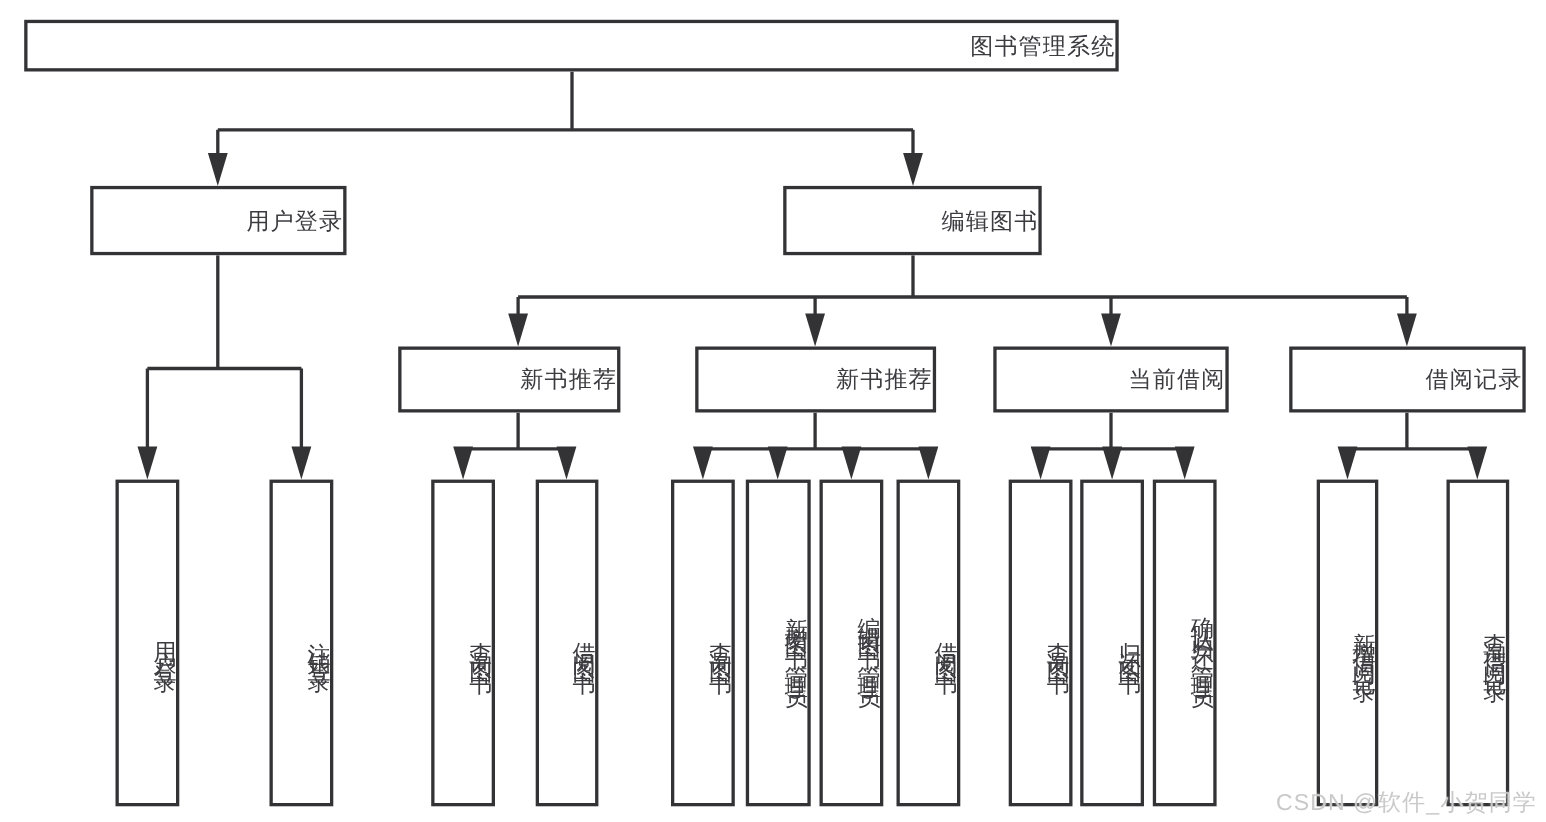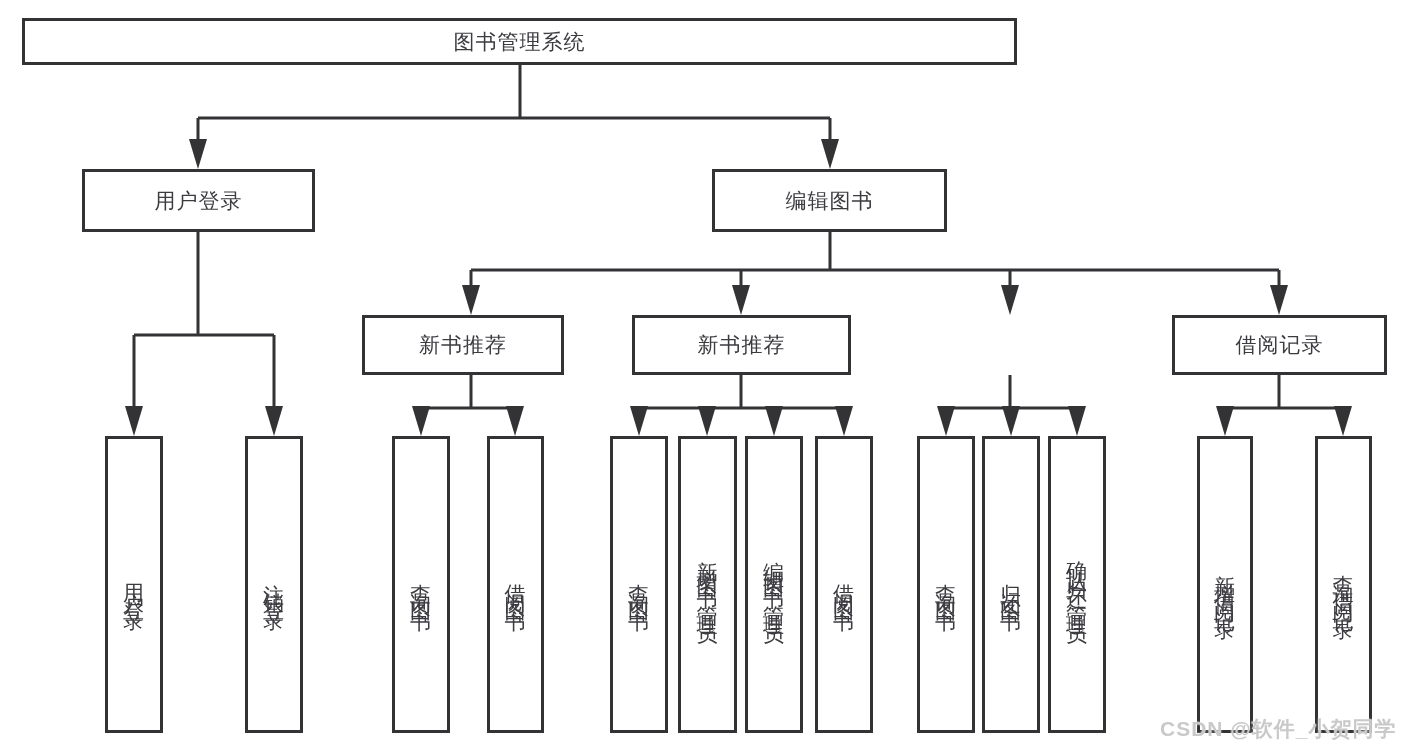--- a/index.html
+++ b/index.html
@@ -14,21 +14,21 @@
     position:relative;
     width:1405px;height:747px;
     background:var(--boxbg);
     overflow:hidden;
   }
   .connectors{position:absolute;left:0;top:0;color:var(--line);}
   .box{
     position:absolute;
     background:var(--boxbg);
     border:3px solid var(--line);
-    display:flex;align-items:center;justify-content:center;
+    display:flex;align-items:center;justify-content:flex-end;
     color:var(--text);
     font-size:21px;
     letter-spacing:1px;
     z-index:2;
     text-align:center;
   }
   .leaf span{
     writing-mode:vertical-rl;
     text-orientation:mixed;
     letter-spacing:9px;
@@ -37,21 +37,20 @@
   }
   .watermark{
     position:absolute;
     left:1160px;top:715px;
     font-size:21px;
     color:var(--wm);
     letter-spacing:1px;
     z-index:5;
     text-shadow:0 0 2px #ffffff;
     white-space:nowrap;
-    font-weight:bold;
   }
 </style>
 </head>
 <body>
 
 <div class="canvas">
 
   <svg class="connectors" width="1405" height="747" viewBox="0 0 1405 747">
     <g stroke="currentColor" stroke-width="3" fill="none">
 
@@ -102,20 +101,23 @@
   <div class="box" style="left:712px;top:169px;width:235px;height:63px">
     <span>编辑图书</span>
   </div>
 
   <div class="box" style="left:362px;top:315px;width:202px;height:60px">
     <span>新书推荐</span>
   </div>
   <div class="box" style="left:632px;top:315px;width:219px;height:60px">
     <span>新书推荐</span>
   </div>
+  <div class="box" style="left:903px;top:315px;width:214px;height:60px">
+    <span>当前借阅</span>
+  </div>
   <div class="box" style="left:1172px;top:315px;width:215px;height:60px">
     <span>借阅记录</span>
   </div>
 
   <div class="box leaf" style="left:105px;top:436px;width:58px;height:297px">
     <span>用户登录</span>
   </div>
   <div class="box leaf" style="left:245px;top:436px;width:58px;height:297px">
     <span>注销登录</span>
   </div>

